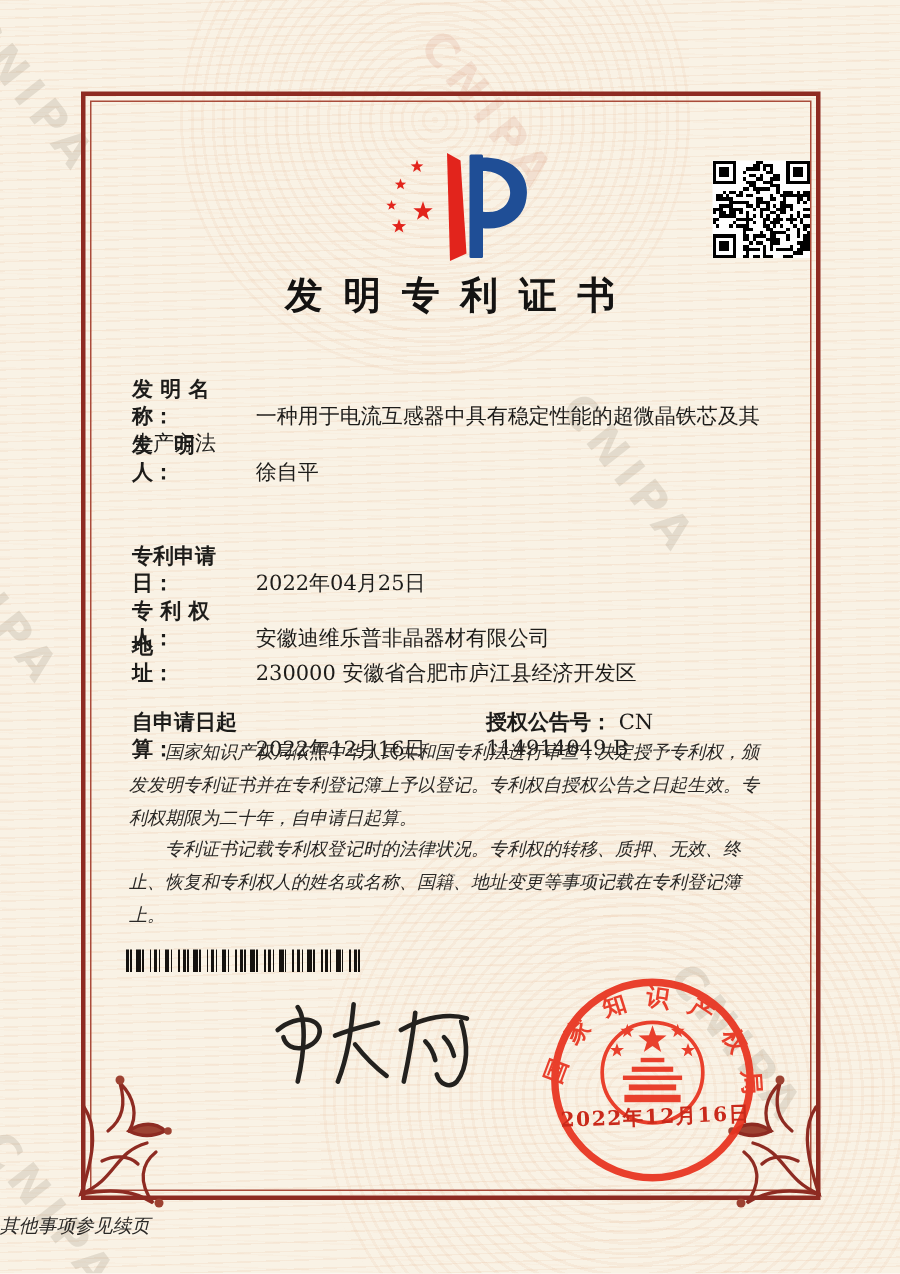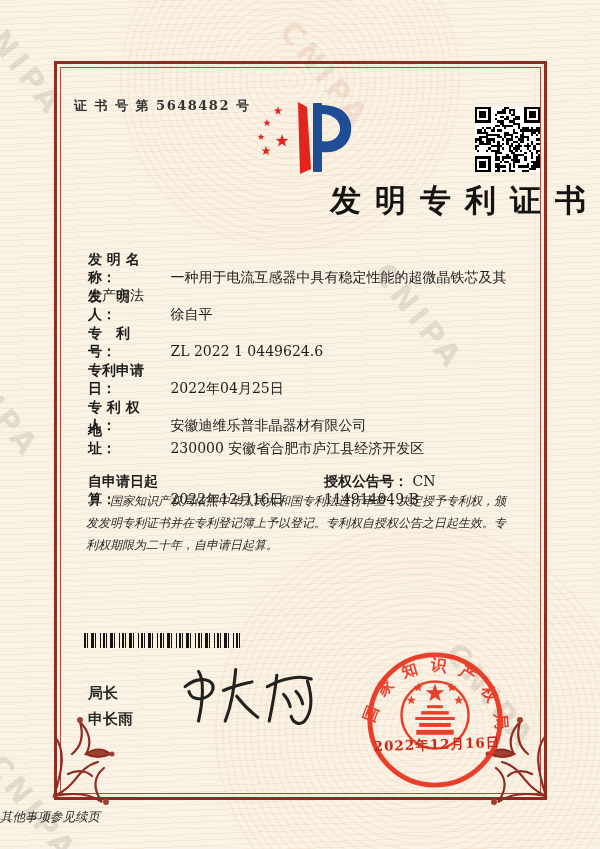--- a/index.html
+++ b/index.html
@@ -20,22 +20,22 @@
   .wm.red{color:rgba(205,125,100,.16);}
   .frame{position:absolute;left:54px;top:61px;width:487px;height:733px;
     border:3px solid #8e2b22;z-index:2;}
   .frame-inner{position:absolute;inset:3px;border:1px solid #a94b3a;}
   .corner{position:absolute;z-index:3;width:104px;height:112px;}
   .corner.bl{left:42px;top:696px;}
   .corner.br{right:42px;top:696px;transform:scaleX(-1);}
   .cert-no{position:absolute;left:74px;top:97px;z-index:4;font-size:13px;
     letter-spacing:1.5px;font-weight:600;color:#333;}
   .logo{position:absolute;left:231px;top:99px;width:132px;height:80px;z-index:4;}
-  .title{position:absolute;left:0;right:0;top:180px;z-index:4;text-align:right;
-    font-size:31px;font-weight:bold;letter-spacing:14px;text-indent:14px;color:#141312;}
+  .title{position:absolute;left:0;right:0;top:180px;z-index:4;text-align:center;
+    font-size:25px;font-weight:bold;letter-spacing:14px;text-indent:14px;color:#141312;}
   .qr{position:absolute;left:475px;top:107px;width:65px;height:65px;z-index:4;background:#fff;}
   .field-row{position:absolute;left:88px;width:430px;z-index:4;font-size:14px;height:20px;}
   .field-label{display:inline-block;width:78px;font-weight:600;}
   .field-value{font-weight:500;}
   .pair2{position:absolute;left:236px;top:0;}
   .paras{position:absolute;left:86px;top:491px;width:430px;z-index:4;
     font-size:12px;line-height:21.8px;font-style:italic;color:#2a2826;}
   .paras p{margin:0;text-indent:2em;}
   .barcode{position:absolute;left:84px;top:633px;width:157px;height:15px;z-index:4;
     background:
@@ -91,21 +91,20 @@
       <path d="M12,100 C34,96 48,98 60,106 C50,92 52,80 62,72"></path>
       <path d="M30,58 C40,50 42,40 38,26 C48,36 50,48 44,58"></path>
       <path d="M26,78 C34,74 44,74 50,80"></path>
       <path d="M44,58 C52,52 62,52 68,58 C60,62 52,62 44,58 Z" fill="#9d4232"></path>
       <circle cx="38" cy="24" r="3" fill="#9d4232" stroke="none"></circle>
       <circle cx="64" cy="106" r="3" fill="#9d4232" stroke="none"></circle>
       <circle cx="70" cy="58" r="2.5" fill="#9d4232" stroke="none"></circle>
     </g>
   </svg>
 
-  <div class="cert-no">证 书 号 第 5648482 号</div>
 
   <svg class="logo" viewBox="0 0 130 80">
     <defs>
       <path id="star" d="M0,-10 L2.35,-3.24 L9.51,-3.09 L3.80,1.24 L5.88,8.09 L0,4 L-5.88,8.09 L-3.80,1.24 L-9.51,-3.09 L-2.35,-3.24 Z"></path>
     </defs>
     <g fill="#e2241c">
       <use href="#star" transform="translate(46,12) scale(0.45)"></use>
       <use href="#star" transform="translate(35,24) scale(0.40)"></use>
       <use href="#star" transform="translate(29,38) scale(0.36)"></use>
       <use href="#star" transform="translate(34,52) scale(0.50)"></use>
@@ -418,24 +417,20 @@
   <div class="title">发明专利证书</div>
 
   <div class="field-row" style="top:288px;">
     <span class="field-label">发　明　人：</span>
     <span class="field-value">徐自平</span>
   </div>
   <div class="field-row" style="top:251px;">
     <span class="field-label">发 明 名 称：</span>
     <span class="field-value">一种用于电流互感器中具有稳定性能的超微晶铁芯及其生产方法</span>
   </div>
-  <div class="field-row" style="top:325px;">
-    <span class="field-label">专　利　号：</span>
-    <span class="field-value">ZL 2022 1 0449624.6</span>
-  </div>
   <div class="field-row" style="top:362px;">
     <span class="field-label">专利申请日：</span>
     <span class="field-value">2022年04月25日</span>
   </div>
   <div class="field-row" style="top:399px;">
     <span class="field-label">专 利 权 人：</span>
     <span class="field-value">安徽迪维乐普非晶器材有限公司</span>
   </div>
   <div class="field-row" style="top:422px;">
     <span class="field-label">地　　　址：</span>
@@ -445,28 +440,25 @@
     <span class="field-label">自申请日起算：</span>
     <span class="field-value">2022年12月16日</span>
     <span class="pair2">
       <span class="field-label" style="width:auto;">授权公告号：</span>
       <span class="field-value">CN 114914049 B</span>
     </span>
   </div>
 
   <div class="paras">
     <p>国家知识产权局依照中华人民共和国专利法进行审查，决定授予专利权，颁发发明专利证书并在专利登记簿上予以登记。专利权自授权公告之日起生效。专利权期限为二十年，自申请日起算。</p>
+    <p>专利证书记载专利权登记时的法律状况。专利权的转移、质押、无效、终止、恢复和专利权人的姓名或名称、国籍、地址变更等事项记载在专利登记簿上。</p>
   </div>
 
   <div class="barcode"></div>
 
-  <div class="official">
-    <div>局长</div>
-    <div>申长雨</div>
-  </div>
 
   <svg class="sign" viewBox="0 0 160 90">
     <g fill="none" stroke="#23211e" stroke-width="3.2" stroke-linecap="round">
       <path d="M24,14 C30,22 29,44 24,66"></path>
       <path d="M10,30 C24,18 42,22 39,33 C36,44 17,47 14,35"></path>
       <path d="M63,12 C61,32 59,48 52,66"></path>
       <path d="M50,34 C62,29 72,27 80,25"></path>
       <path d="M64,40 C71,49 78,56 86,62"></path>
       <path d="M96,30 C112,21 130,18 142,22"></path>
       <path d="M106,18 C104,36 101,52 98,66"></path>

